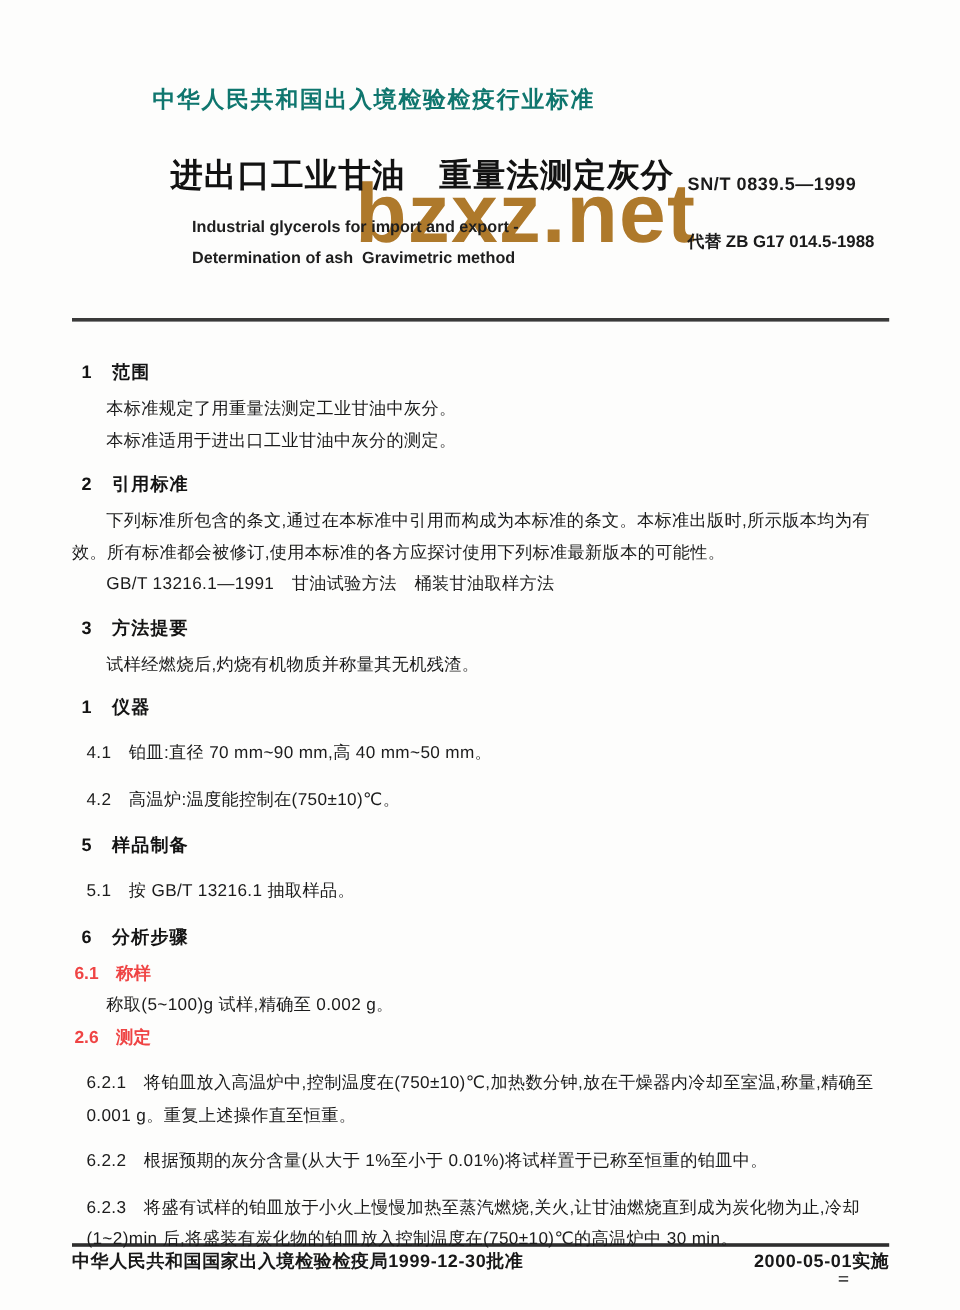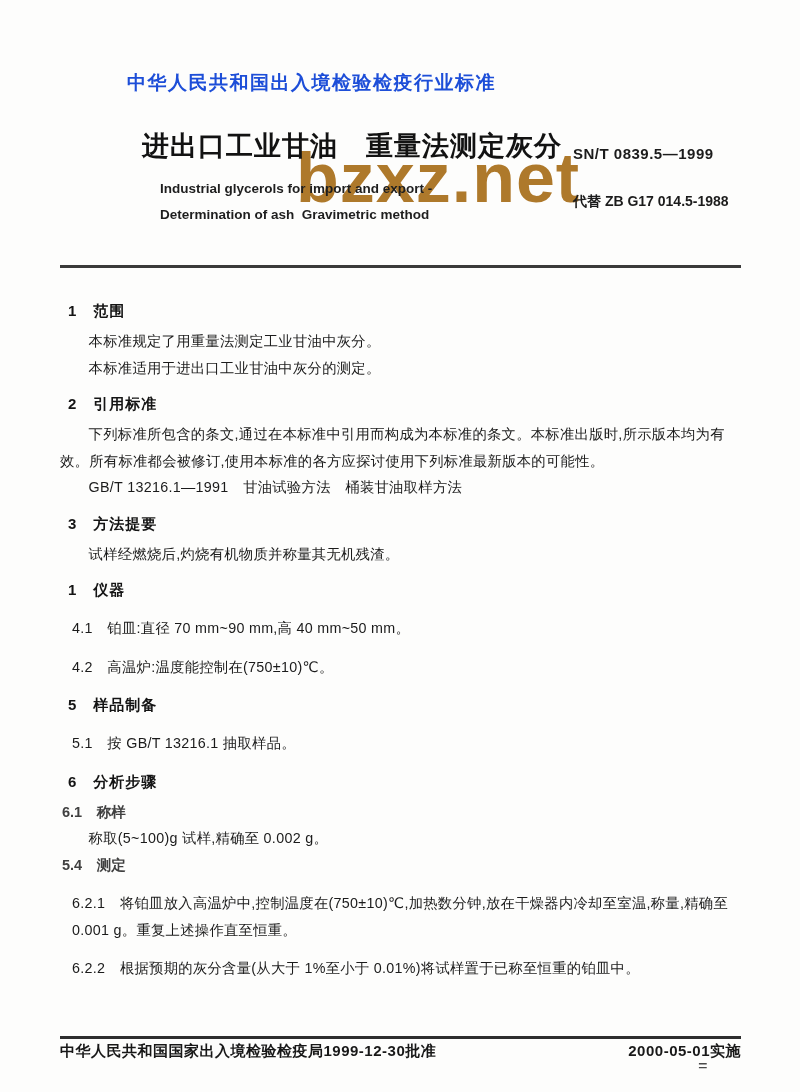--- a/index.html
+++ b/index.html
@@ -18,21 +18,21 @@
     overflow: hidden;
   }
   
   .std-class {
     position: absolute;
     left: 127px;
     top: 70px;
     font-size: 19px;
     font-weight: bold;
     letter-spacing: 1.5px;
-    color: #1d4ed8;
+    color: #0f766e;
   }
   .title-cn {
     position: absolute;
     left: 142px;
     top: 128px;
     font-size: 27px;
     font-weight: bold;
     letter-spacing: 1px;
     color: #121212;
     z-index: 2;
@@ -100,21 +100,21 @@
     line-height: 26px;
     margin: 10px 0 4px 8px;
     color: #141414;
   }
   .sec.first { margin-top: 6px; }
   .subsec {
     font-size: 14.5px;
     font-weight: bold;
     line-height: 26px;
     margin: 1px 0 0 2px;
-    color: #404040;
+    color: #ef4444;
   }
   .para {
     font-size: 14.3px;
     line-height: 26.5px;
     margin: 0;
     letter-spacing: 0.3px;
   }
   .indent { text-indent: 2em; }
   .clause {
     font-size: 14.3px;
@@ -186,23 +186,24 @@
     <h2 class="sec">1　仪器</h2>
     <p class="clause">4.1　铂皿:直径 70 mm~90 mm,高 40 mm~50 mm。</p>
     <p class="clause">4.2　高温炉:温度能控制在(750±10)℃。</p>
 
     <h2 class="sec">5　样品制备</h2>
     <p class="clause">5.1　按 GB/T 13216.1 抽取样品。</p>
 
     <h2 class="sec">6　分析步骤</h2>
     <h3 class="subsec">6.1　称样</h3>
     <p class="para indent">称取(5~100)g 试样,精确至 0.002 g。</p>
-    <h3 class="subsec">5.4　测定</h3>
+    <h3 class="subsec">2.6　测定</h3>
     <p class="clause">6.2.1　将铂皿放入高温炉中,控制温度在(750±10)℃,加热数分钟,放在干燥器内冷却至室温,称量,精确至 0.001 g。重复上述操作直至恒重。</p>
     <p class="clause">6.2.2　根据预期的灰分含量(从大于 1%至小于 0.01%)将试样置于已称至恒重的铂皿中。</p>
+    <p class="clause">6.2.3　将盛有试样的铂皿放于小火上慢慢加热至蒸汽燃烧,关火,让甘油燃烧直到成为炭化物为止,冷却(1~2)min 后,将盛装有炭化物的铂皿放入控制温度在(750±10)℃的高温炉中 30 min。</p>
 
   </main>
 
   <div class="rule footer-rule"></div>
 
   <footer class="footer">
     <span>中华人民共和国国家出入境检验检疫局1999-12-30批准</span>
     <span>2000-05-01实施</span>
   </footer>
 

